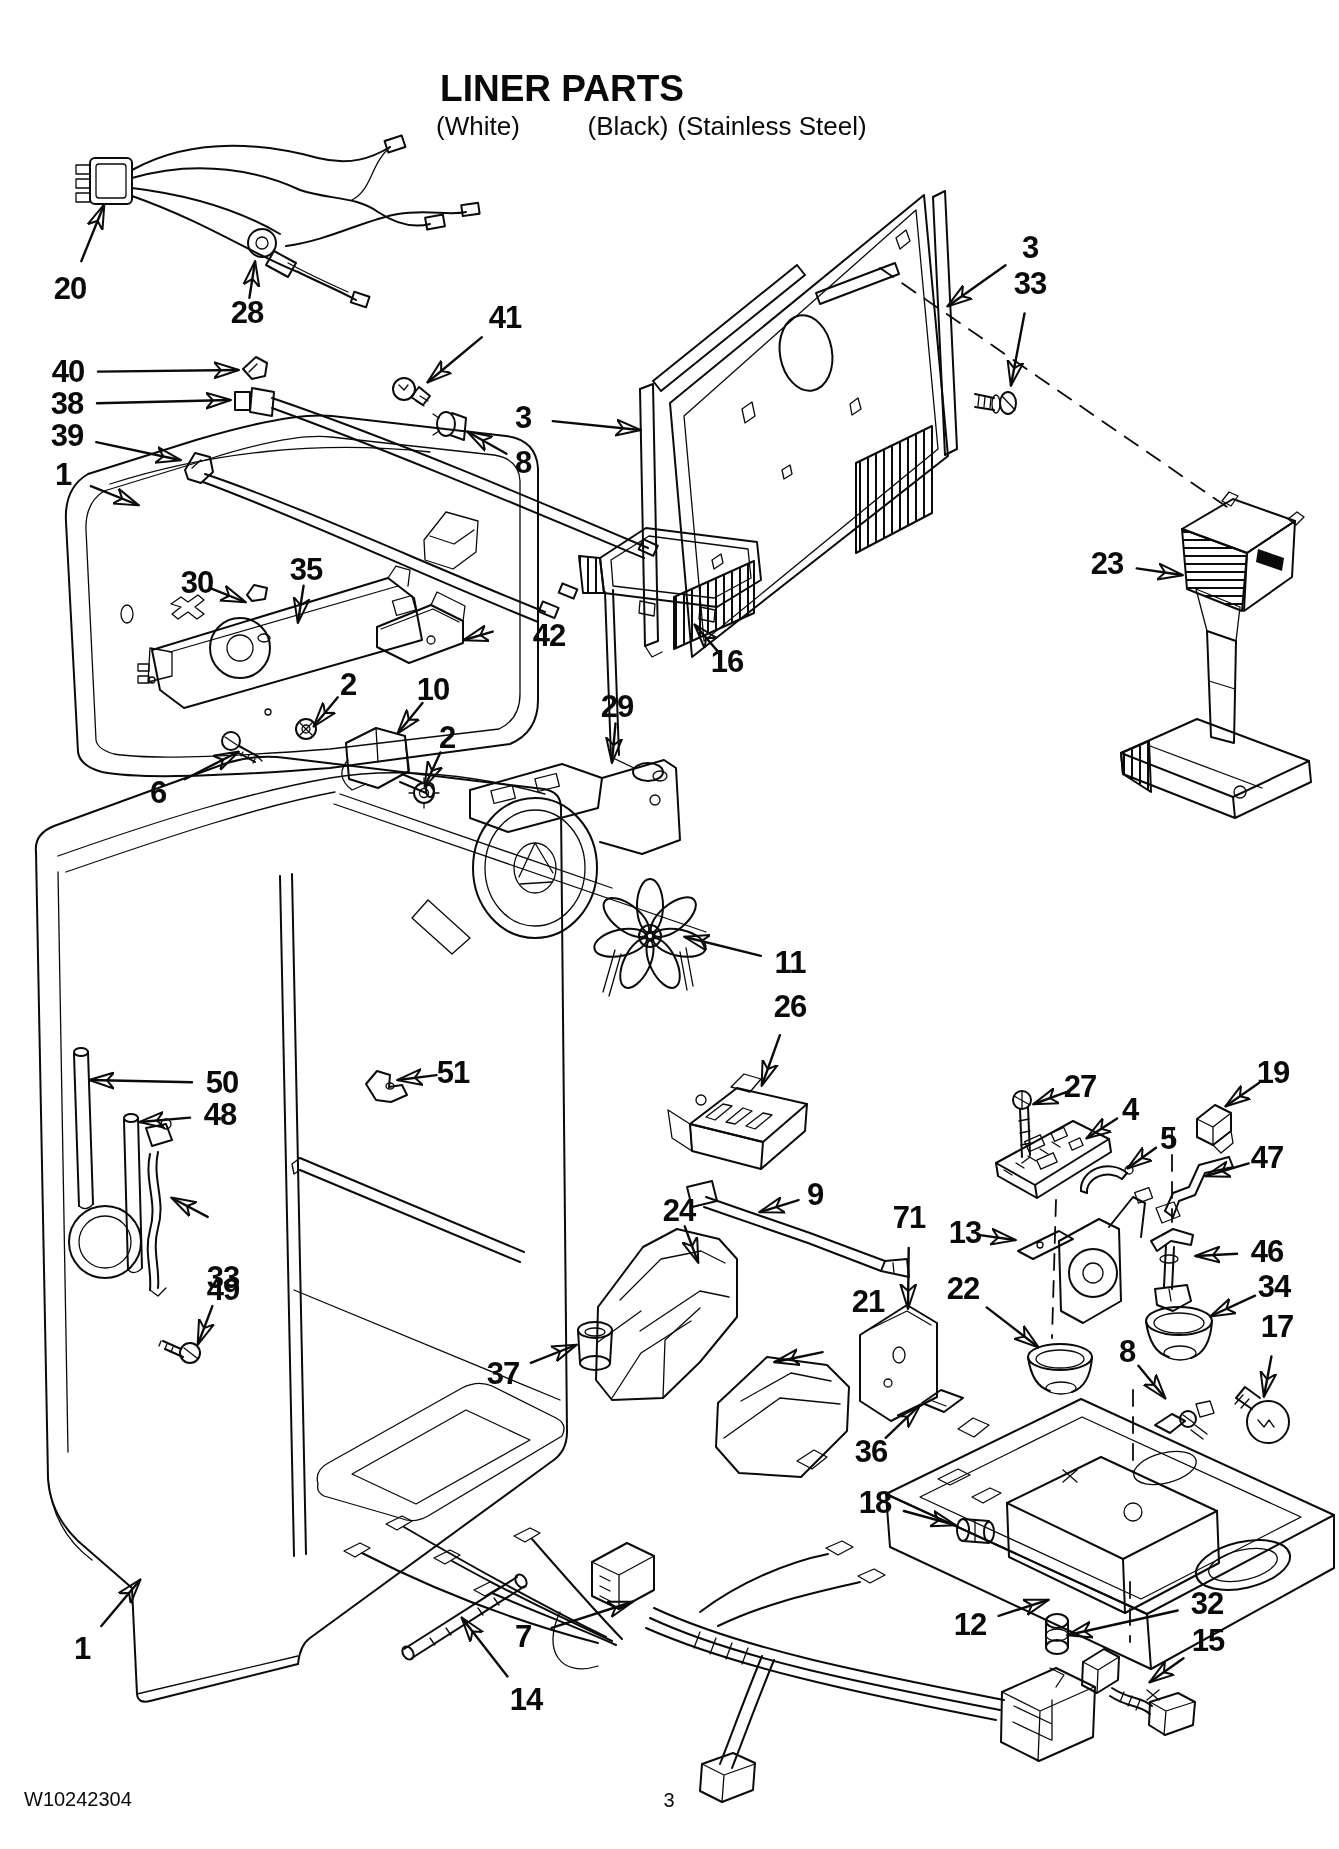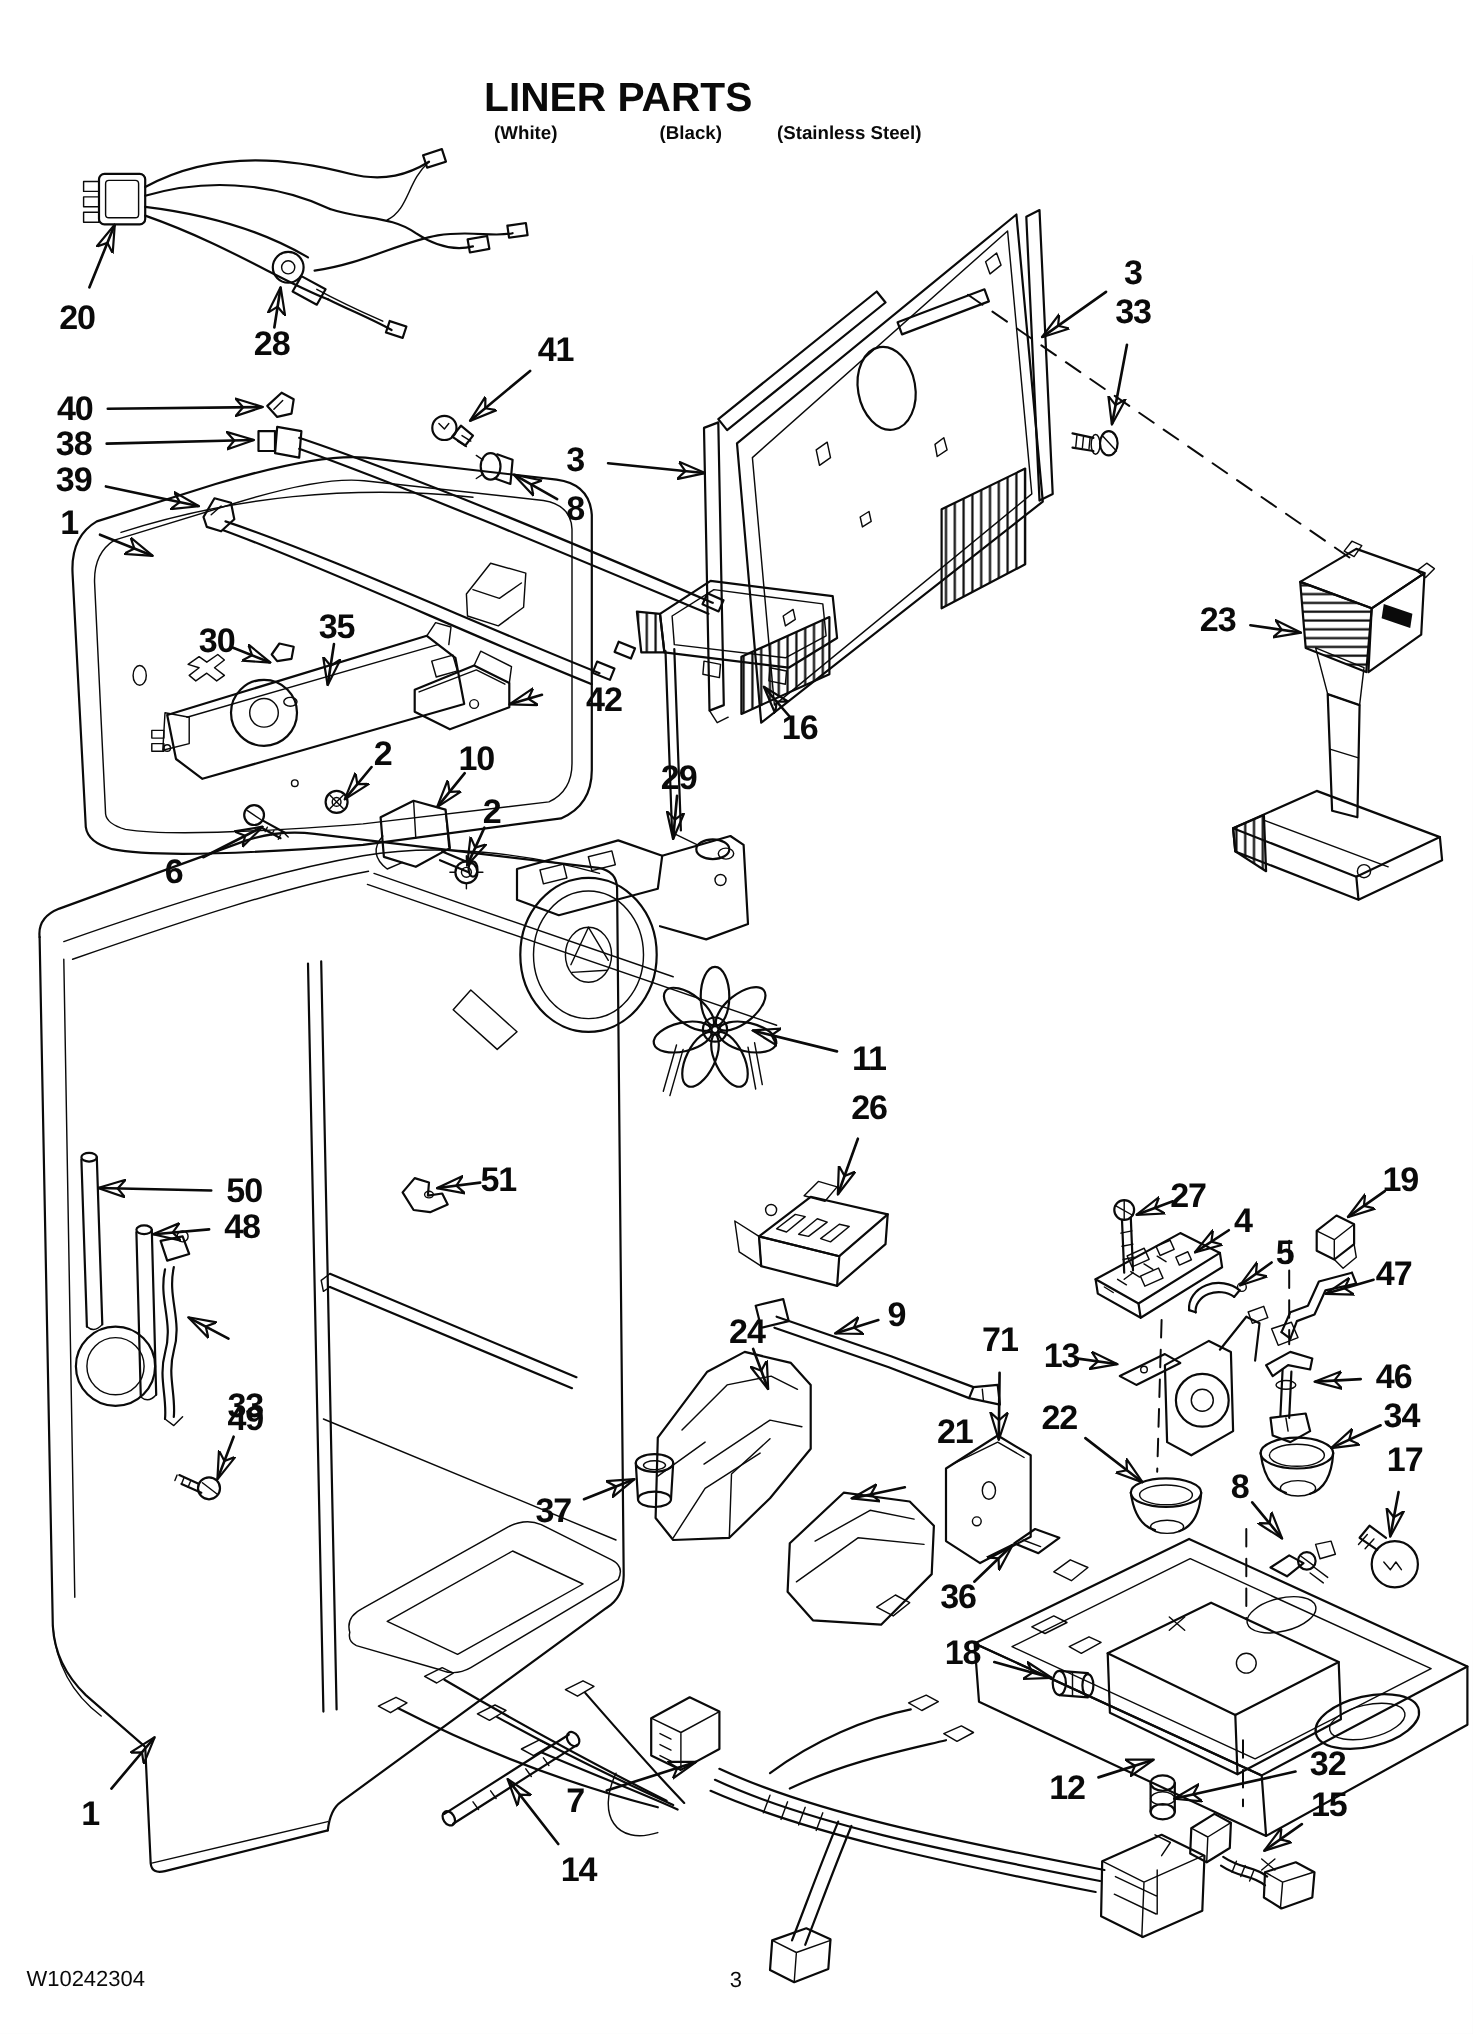--- a/index.html
+++ b/index.html
@@ -3,21 +3,21 @@
 <meta charset="utf-8">
 <style>
   html,body{margin:0;padding:0;background:#e8e8e8;}
   .page{position:relative;width:1339px;height:1849px;margin:0 auto;background:#ffffff;
         font-family:"Liberation Sans",sans-serif;color:#0a0a0a;overflow:hidden;}
   .title{position:absolute;top:28px;left:0;width:1124px;text-align:center;
          font-size:37px;font-weight:700;letter-spacing:0;margin-top:40px;}
   .models{position:absolute;top:80px;left:0;width:1304px;text-align:center;
           font-size:24px;font-weight:700;}
   .variant{position:absolute;top:111px;transform:translateX(-50%);
-           font-size:17px;font-weight:700;white-space:nowrap;}
+           font-size:26px;font-weight:400;white-space:nowrap;}
   .v1{left:478px;} .v2{left:628px;} .v3{left:772px;}
   .doc{position:absolute;left:24px;top:1788px;font-size:20px;}
   .pageno{position:absolute;left:669px;top:1789px;transform:translateX(-50%);font-size:20px;}
   .diagram{position:absolute;left:0;top:0;width:1339px;height:1849px;}
   #art{position:absolute;left:0;top:0;width:1339px;height:1849px;}
   #art path,#art line,#art circle,#art ellipse,#art rect,#art polyline{
       fill:none;stroke:#0a0a0a;stroke-width:2;stroke-linecap:round;stroke-linejoin:round;}
   #art .thin{stroke-width:1.3;}
   #art .dash{stroke-dasharray:16 11;stroke-width:1.8;}
   #art .hv{fill:url(#hv);}

